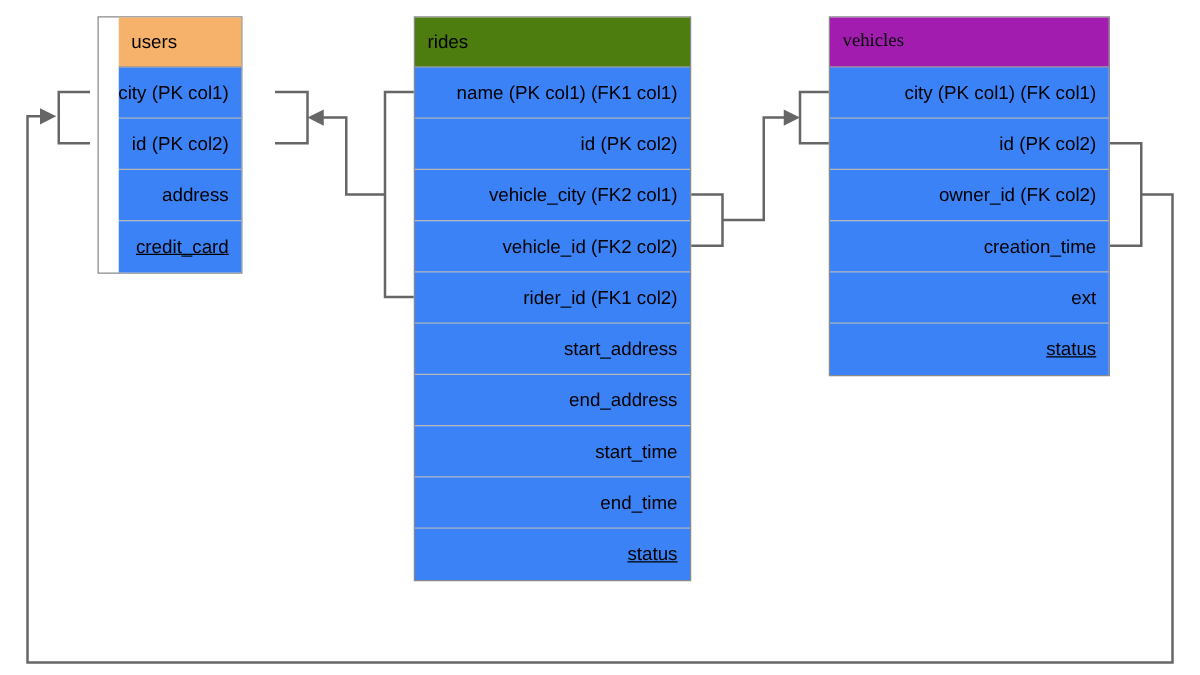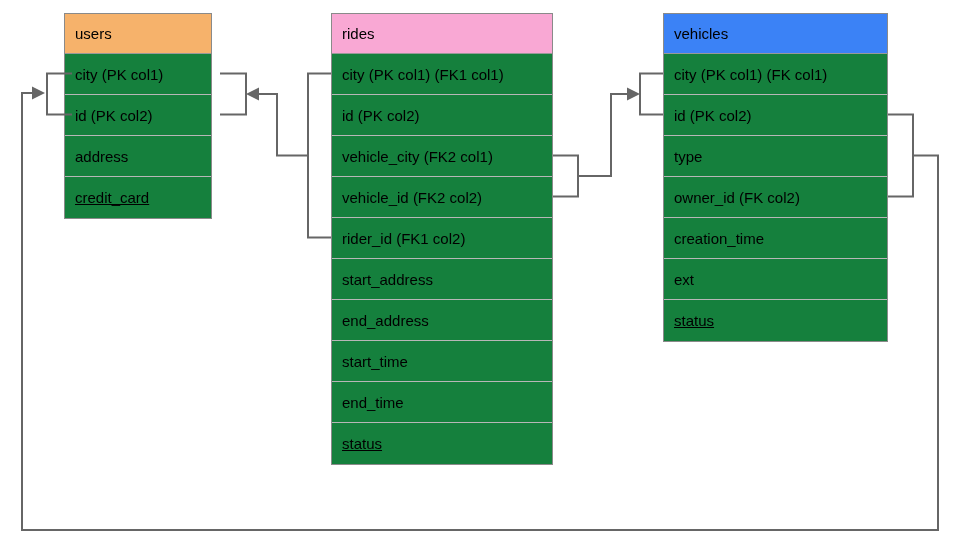--- a/index.html
+++ b/index.html
@@ -32,24 +32,25 @@
     border-bottom: 1px solid #999999;
     box-sizing: border-box;
   }
   .erd-row {
     height: 41px;
     display: flex;
     align-items: center;
     padding: 0 10px;
     font-size: 15px;
     color: #000000;
-    background: #15803d;
+    background: #3b82f6;
     border-bottom: 1px solid #b7b7b7;
     box-sizing: border-box;
     white-space: nowrap;
+    justify-content: flex-end;
   }
   .erd-row:last-child { border-bottom: none; text-decoration: underline; }
   .rel-lines {
     position: absolute;
     inset: 0;
     z-index: 2;
     pointer-events: none;
   }
   .rel-lines path {
     fill: none;
@@ -57,43 +58,43 @@
     stroke-width: 2;
   }
   .rel-lines polygon { fill: #666666; stroke: none; }
 </style>
 </head>
 <body>
 
 <div class="canvas">
 
   <div id="tables-layer">
-      <div class="erd-table" style="left: 64px; top: 13px; width: 148px;">
+      <div class="erd-table" style="left: 78px; top: 13px; width: 116px; padding-left: 16px;">
         <div class="erd-header" style="background: rgb(246, 178, 107);">
           <span>users</span>
         </div>
         <div class="erd-row">
           <span>city (PK col1)</span>
         </div>
         <div class="erd-row">
           <span>id (PK col2)</span>
         </div>
         <div class="erd-row">
           <span>address</span>
         </div>
         <div class="erd-row">
           <span>credit_card</span>
         </div>
       </div>
       <div class="erd-table" style="left: 331px; top: 13px; width: 222px;">
-        <div class="erd-header" style="background: #f9a8d4;">
+        <div class="erd-header" style="background: #4d7c0f;">
           <span>rides</span>
         </div>
         <div class="erd-row">
-          <span>city (PK col1) (FK1 col1)</span>
+          <span>name (PK col1) (FK1 col1)</span>
         </div>
         <div class="erd-row">
           <span>id (PK col2)</span>
         </div>
         <div class="erd-row">
           <span>vehicle_city (FK2 col1)</span>
         </div>
         <div class="erd-row">
           <span>vehicle_id (FK2 col2)</span>
         </div>
@@ -110,31 +111,28 @@
           <span>start_time</span>
         </div>
         <div class="erd-row">
           <span>end_time</span>
         </div>
         <div class="erd-row">
           <span>status</span>
         </div>
       </div>
       <div class="erd-table" style="left: 663px; top: 13px; width: 225px;">
-        <div class="erd-header" style="background: #3b82f6;">
+        <div class="erd-header" style="background: #a21caf; font-family: Liberation Serif, serif;">
           <span>vehicles</span>
         </div>
         <div class="erd-row">
           <span>city (PK col1) (FK col1)</span>
         </div>
         <div class="erd-row">
           <span>id (PK col2)</span>
-        </div>
-        <div class="erd-row">
-          <span>type</span>
         </div>
         <div class="erd-row">
           <span>owner_id (FK col2)</span>
         </div>
         <div class="erd-row">
           <span>creation_time</span>
         </div>
         <div class="erd-row">
           <span>ext</span>
         </div>

